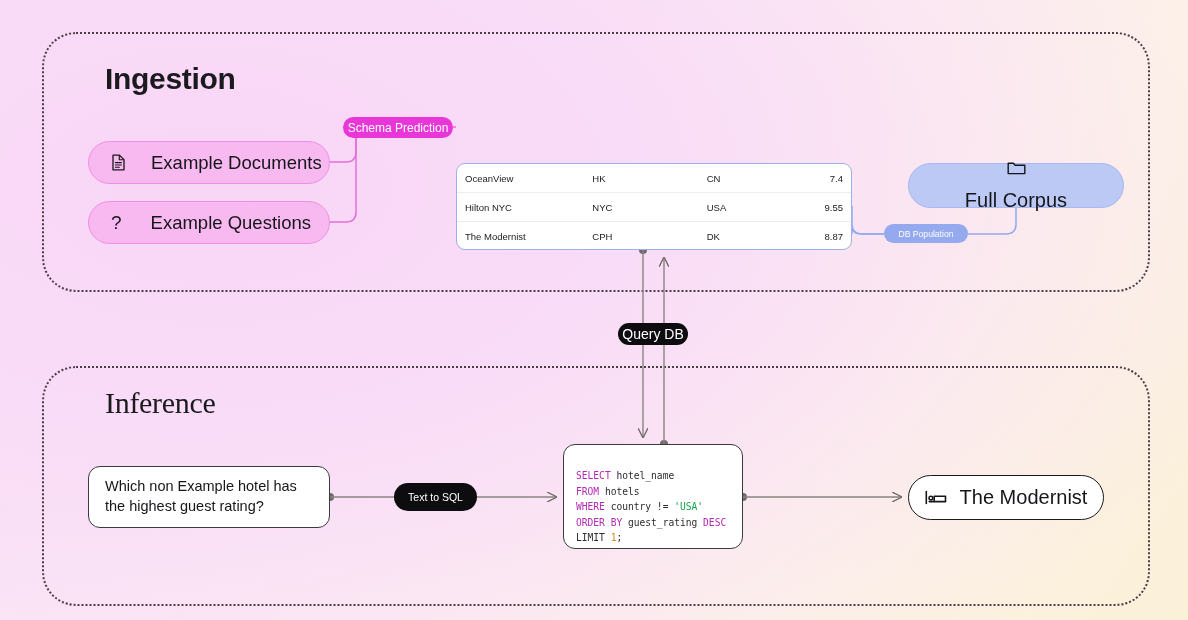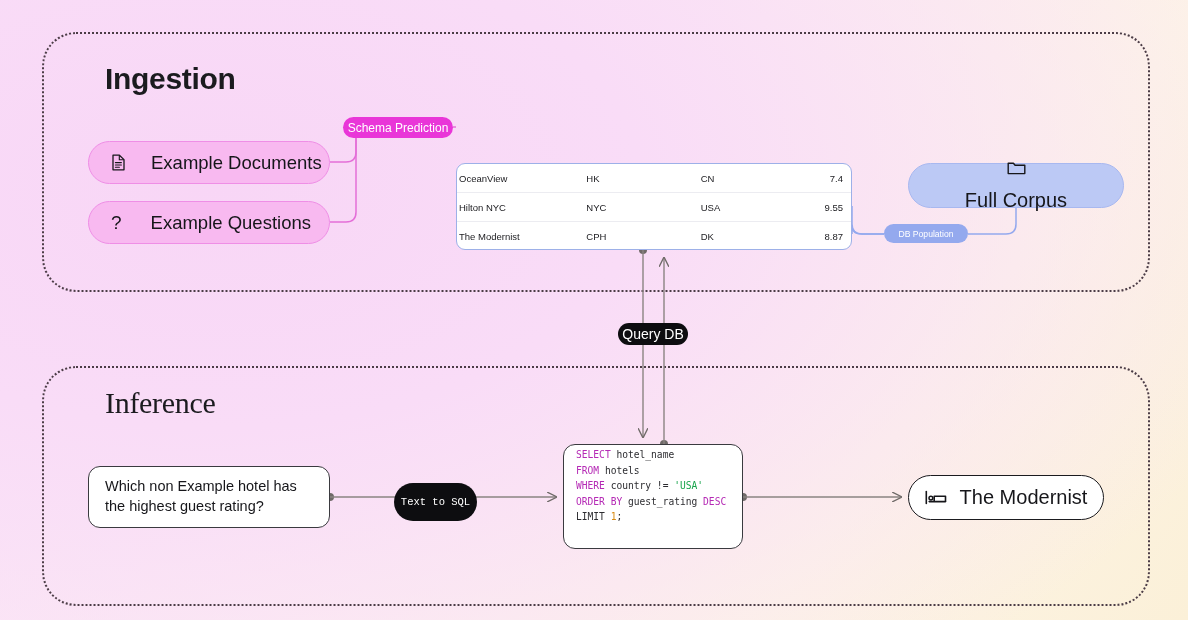--- a/index.html
+++ b/index.html
@@ -139,36 +139,36 @@
   }
   #table-body .row {
     display: flex;
     align-items: center;
     height: 28px;
     border-bottom: 1px solid #ececf1;
     font-size: 9.5px;
     color: #1b1b1f;
   }
   #table-body .row:last-child { border-bottom: none; }
-  #table-body .cell { padding-left: 2px; box-sizing: border-box; }
+  #table-body .cell { padding-left: 8px; box-sizing: border-box; }
 
   .col-hotel   { width: 128px; }
   .col-city    { width: 115px; }
   .col-country { width: 115px; }
   .col-rating  { width: 38px; text-align: right; padding-left: 0 !important; padding-right: 8px; }
 
   
   #node-sql {
     position: absolute;
     left: 563px; top: 444px; width: 180px; height: 105px;
     background: #ffffff;
     border: 1.4px solid #3a3a3f;
     border-radius: 12px;
     box-sizing: border-box;
-    padding: 2px 12px;
+    padding: 23px 12px;
     font-family: "DejaVu Sans Mono", monospace;
     font-size: 9.6px;
     line-height: 1.62;
     color: #2c2c30;
   }
   .kw  { color: #b52ab5; }
   .str { color: #16a34a; }
   .num { color: #d98b14; }
 
   
@@ -187,22 +187,22 @@
   }
   #label-db-population {
     left: 884px; top: 224px; width: 84px; height: 19px;
     background: #94a9ee; color: #ffffff; font-size: 8.6px;
   }
   #label-query-db {
     left: 618px; top: 323px; width: 70px; height: 22px;
     background: #0d0d10; color: #ffffff; font-size: 14px;
   }
   #label-text-to-sql {
-    left: 394px; top: 483px; width: 83px; height: 38px;
-    background: #0d0d10; color: #ffffff; font-size: 10.5px; font-family: Liberation Mono, monospace;
+    left: 394px; top: 483px; width: 83px; height: 28px;
+    background: #0d0d10; color: #ffffff; font-size: 10.5px;
   }
 
   .ico { display: inline-flex; align-items: center; justify-content: center; flex: 0 0 auto; }
   .q-glyph { font-size: 19px; color: #16161a; }
 </style>
 </head>
 <body>
 
 <div id="canvas">
 

